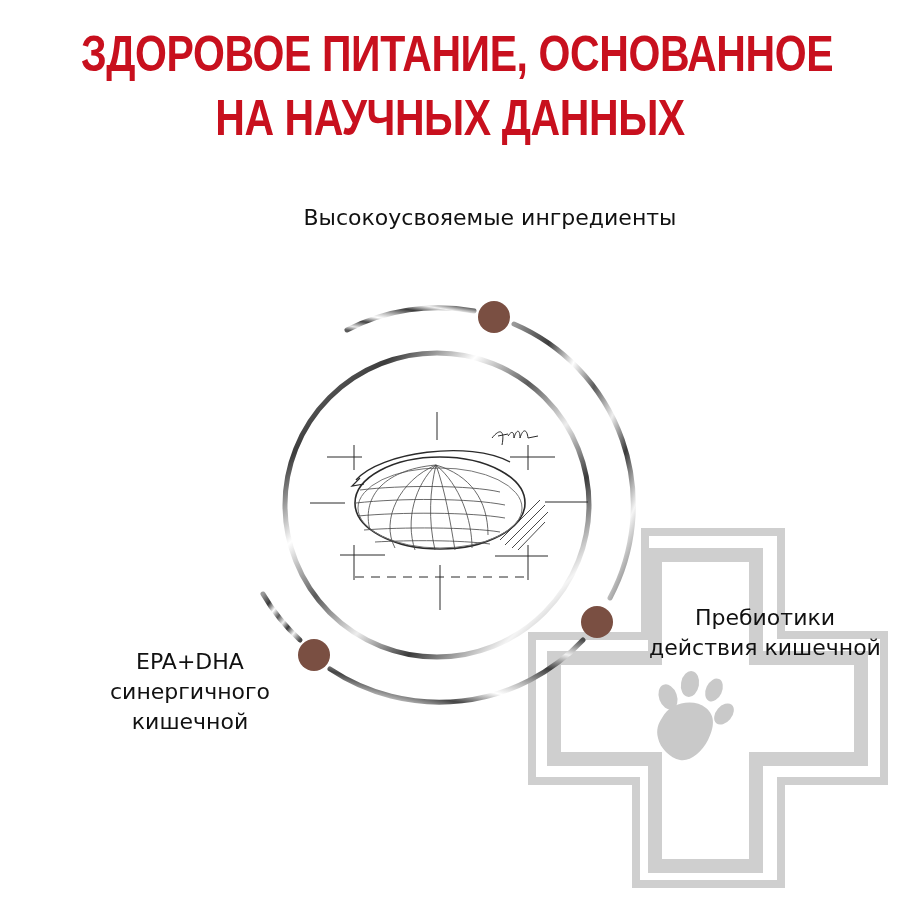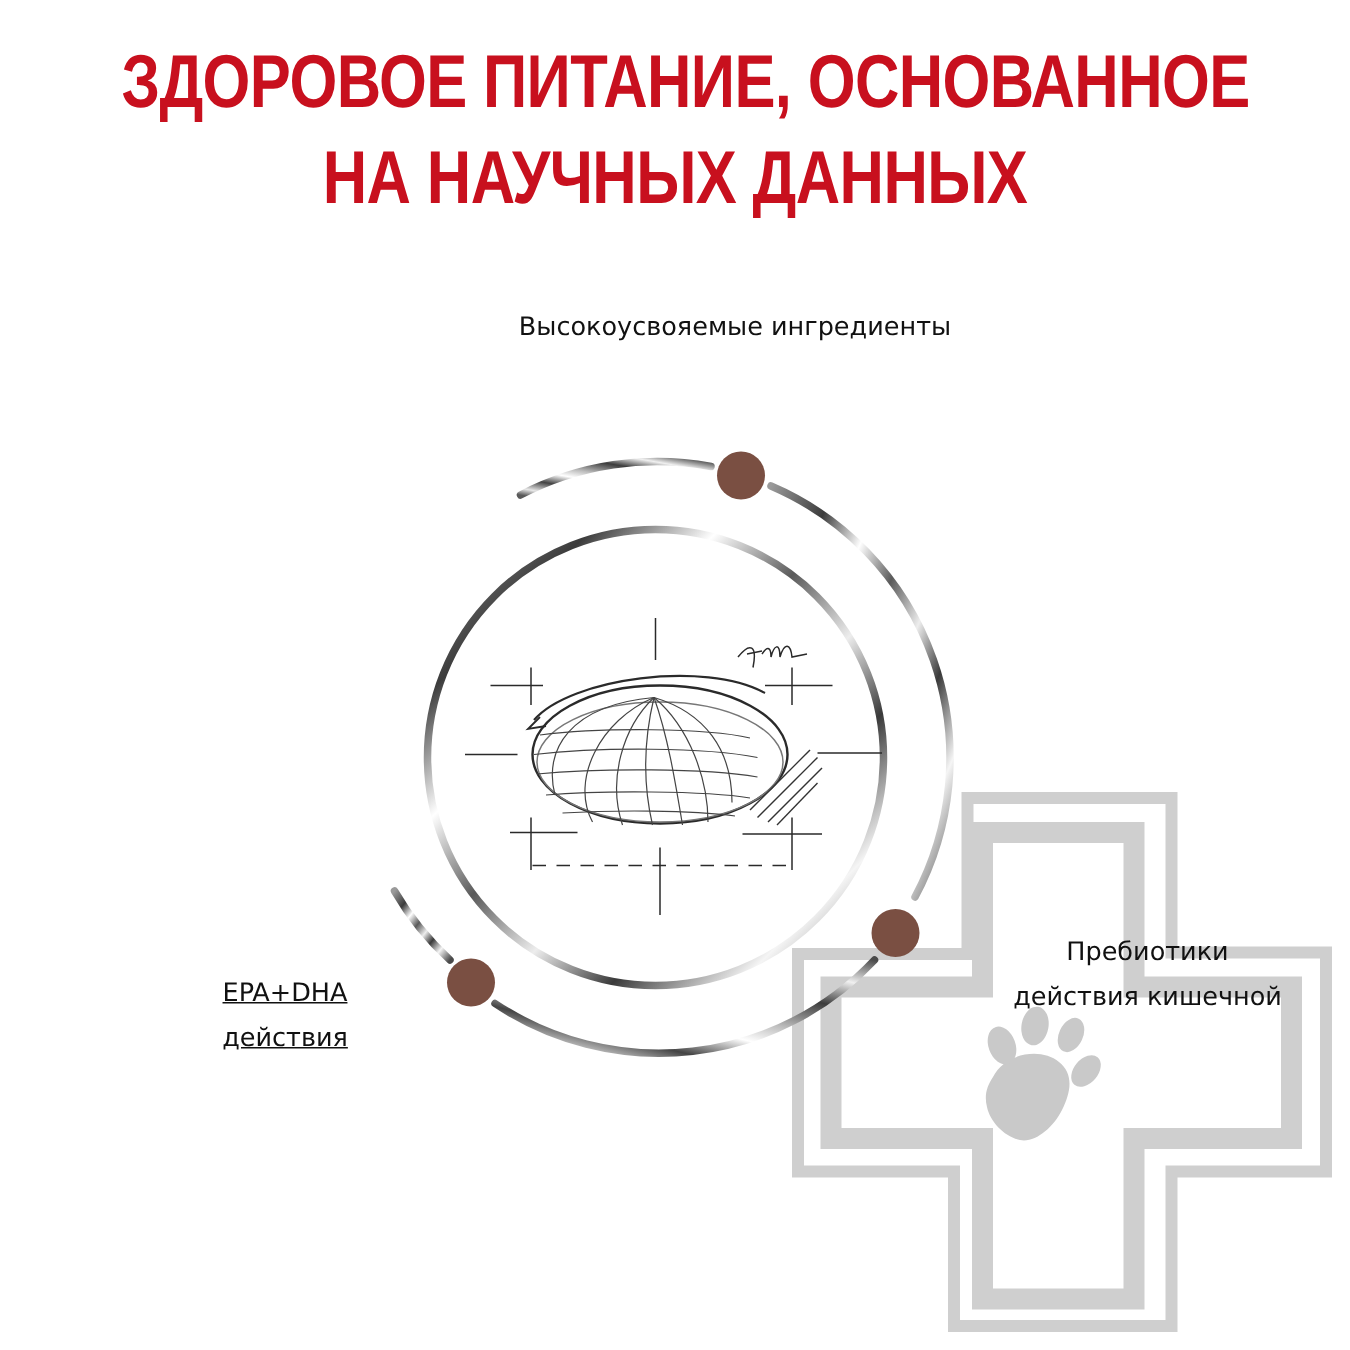--- a/index.html
+++ b/index.html
@@ -9,27 +9,27 @@
     position: absolute; left: 0; top: 22px; width: 900px;
     text-align: center; color: #c8101e;
     font-family: "Liberation Sans", sans-serif; font-weight: bold;
     font-size: 50px; line-height: 64px; letter-spacing: -0.5px;
     transform: scaleX(0.82); transform-origin: 450px 0;
   }
   .title div { white-space: nowrap; }
 
   .caption {
     position: absolute; text-align: center; color: #111111;
-    font-family: "DejaVu Sans", sans-serif; font-size: 17px; line-height: 30px;
+    font-family: "DejaVu Sans", sans-serif; font-size: 22px; line-height: 30px;
     white-space: nowrap;
   }
   .caption div { white-space: nowrap; }
   .cap-top { left: 240px; top: 203px; width: 500px; }
-  .cap-left { left: 40px; top: 647px; width: 300px; text-decoration: underline; }
-  .cap-right { left: 630px; top: 620px; width: 270px; z-index: 3; }
+  .cap-left { left: 40px; top: 647px; width: 300px; }
+  .cap-right { left: 630px; top: 603px; width: 270px; z-index: 3; }
 
   svg.art { position: absolute; left: 0; top: 0; width: 900px; height: 900px; }
 </style>
 </head>
 <body>
 
 <svg class="art" viewBox="0 0 900 900">
   <defs>
     <linearGradient id="ringGrad" x1="0" y1="0" x2="1" y2="1">
       <stop offset="0" stop-color="#9a9a9a"></stop>
@@ -138,19 +138,20 @@
   <div>ЗДОРОВОЕ ПИТАНИЕ, ОСНОВАННОЕ</div>
   <div>НА НАУЧНЫХ ДАННЫХ</div>
 </div>
 
 <div class="caption cap-top">
   <div>Высокоусвояемые ингредиенты</div>
 </div>
 
 <div class="caption cap-left">
   <div>EPA+DHA</div>
-  <div>действия</div>
+  <div>синергичного</div>
+  <div>кишечной</div>
 </div>
 
 <div class="caption cap-right">
   <div>Пребиотики</div>
   <div>действия кишечной</div>
 </div>
 
 </body></html>

